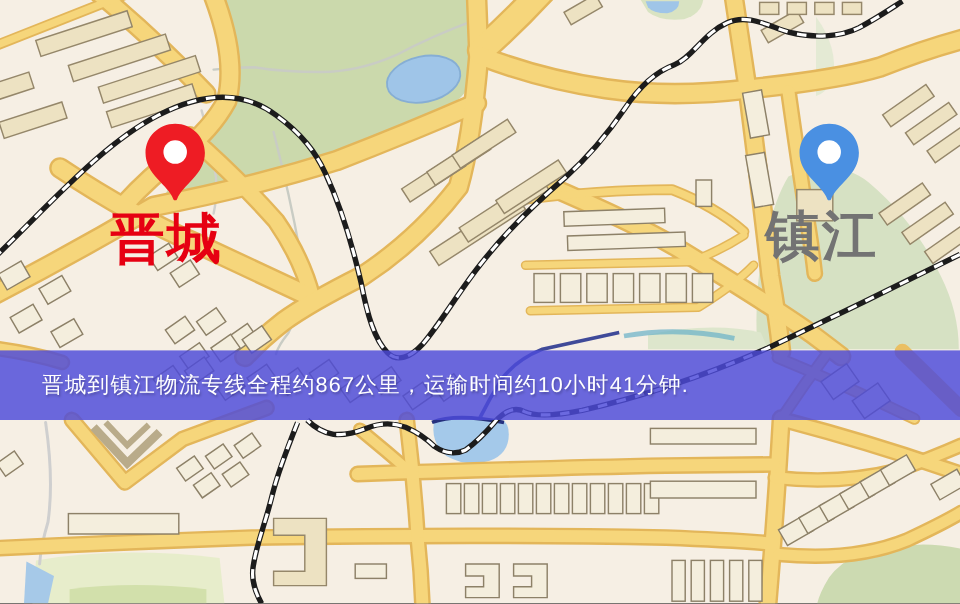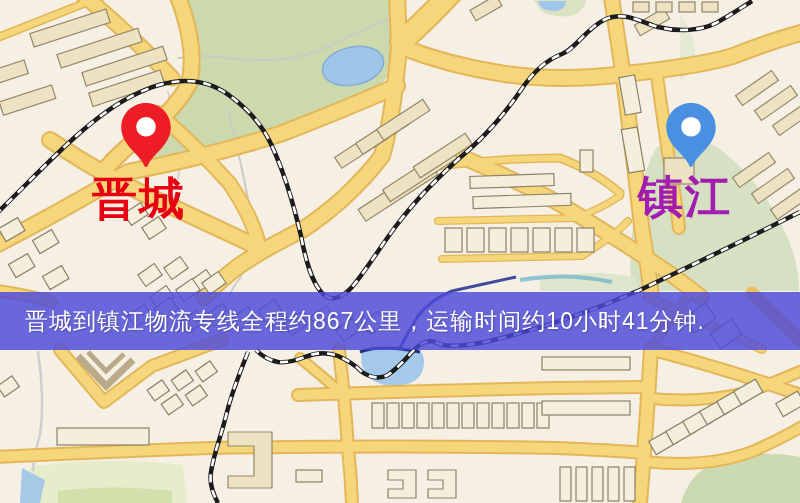--- a/index.html
+++ b/index.html
@@ -6,30 +6,30 @@
   #stage{
     position:relative;width:800px;height:503px;overflow:hidden;
     background:#f6efe4;font-family:"Liberation Sans","DejaVu Sans",sans-serif;
   }
   #map-svg{position:absolute;left:0;top:0;}
   .city-label{
     position:absolute;font-size:45px;font-weight:700;letter-spacing:2px;
     line-height:1;white-space:nowrap;
   }
   #origin-label{left:92px;top:176px;color:#e60012;}
-  #dest-label{left:638px;top:174px;color:#a21caf;}
+  #dest-label{left:638px;top:174px;color:#737373;}
   .pin{position:absolute;width:52px;height:66px;}
   #origin-pin{left:120px;top:102px;}
   #dest-pin{left:665px;top:102px;}
   #route-banner{
     position:absolute;left:0;top:292px;width:800px;height:58px;
     background:rgba(77,74,218,0.83);display:flex;align-items:center;
   }
   #route-banner span{
-    color:#ffffff;font-size:23px;padding-left:25px;letter-spacing:1px;
+    color:#ffffff;font-size:18px;padding-left:35px;letter-spacing:1px;
     text-shadow:1px 1px 2px rgba(0,0,0,0.25);white-space:nowrap;
   }
   .bld{fill:#ede2c2;stroke:#95876a;stroke-width:1.2;}
   .bldo{fill:#f4eedd;stroke:#8d8168;stroke-width:1.2;}
 </style>
 </head>
 <body>
 
 <div id="stage">
 

